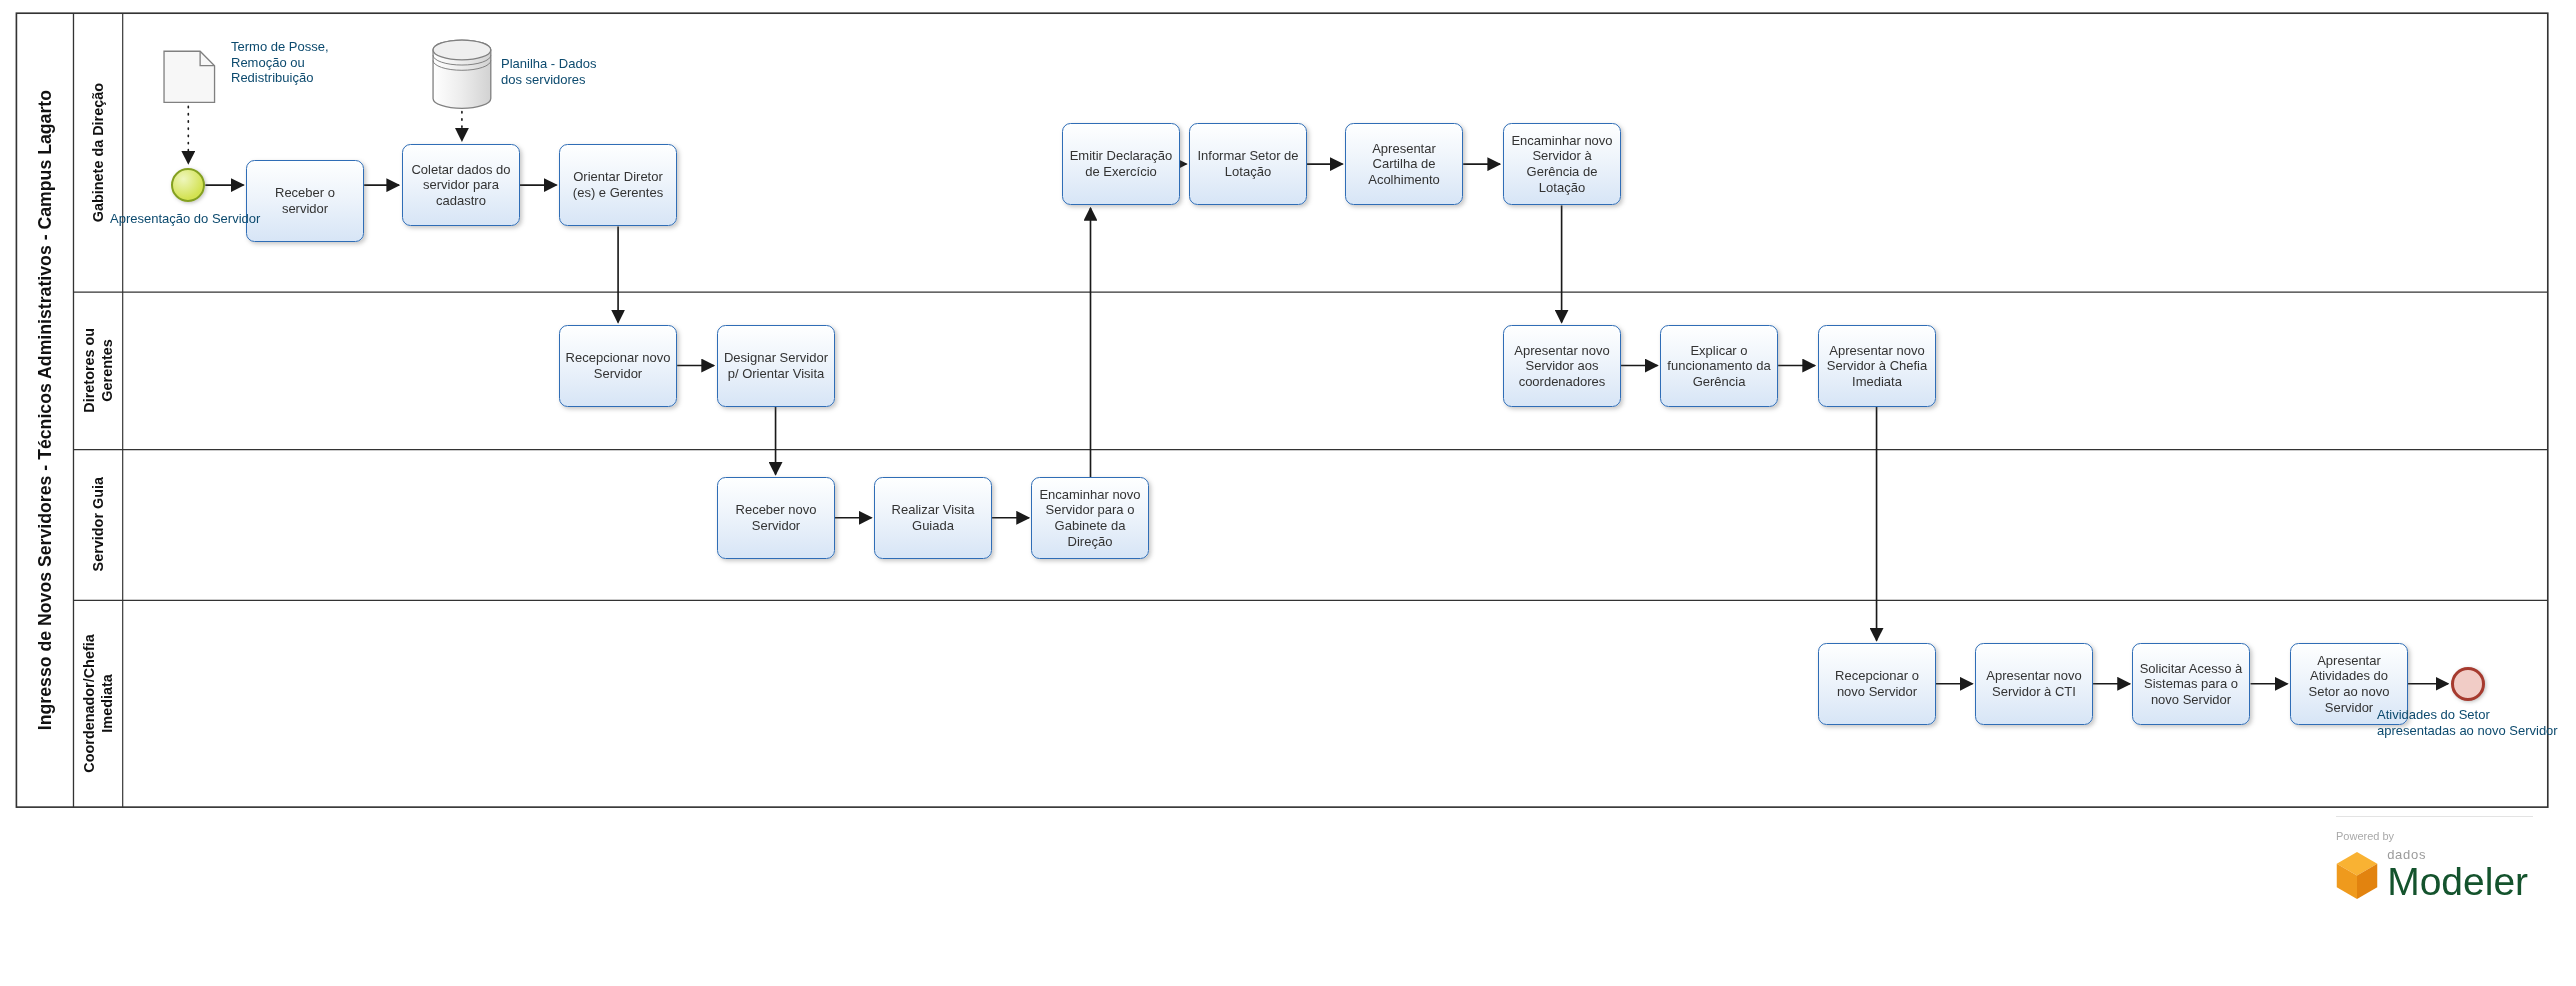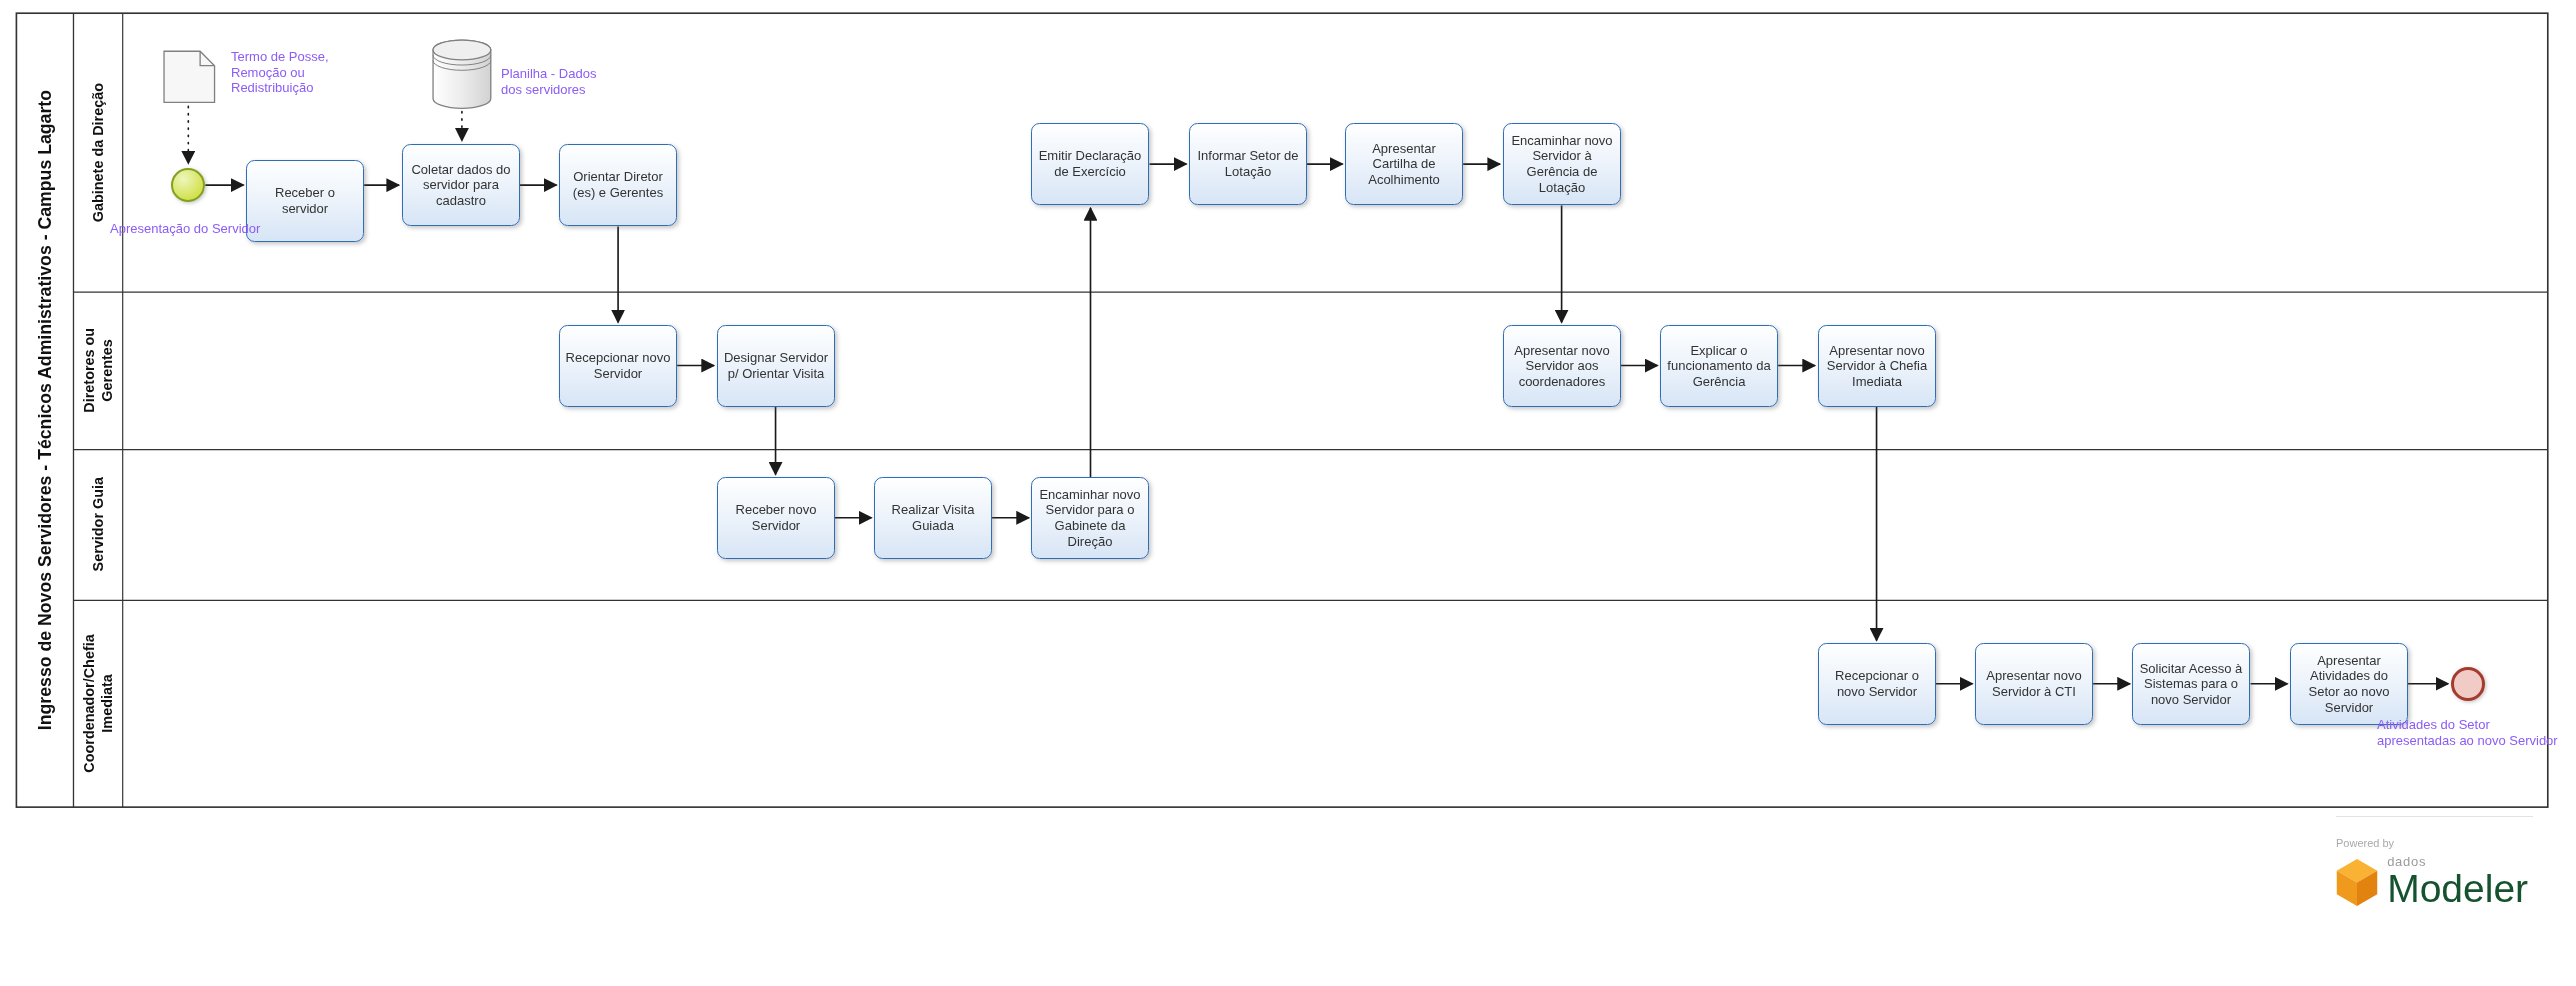--- a/index.html
+++ b/index.html
@@ -47,27 +47,27 @@
   }
   .event.start{
     background:radial-gradient(circle at 35% 30%,#eef6bd 0%,#d3e252 70%);
     border:2px solid #84a021;
   }
   .event.end{
     background:#f1ccc6;
     border:3.9px solid #a63a2e;
   }
   .label{
-    position:absolute;font-size:13px;line-height:1.2;color:#8b5cf6;z-index:11;margin-top:10px;
+    position:absolute;font-size:13px;line-height:1.2;color:#0c4a6e;z-index:11;
   }
   .label.center{text-align:left;}
   .branding{position:absolute;width:197px;z-index:12;}
   .branding .powered{
     font-size:11px;color:#a9a9a9;border-top:0.7px solid #e3e3e3;
-    padding-top:20px;margin-bottom:5.2px;
+    padding-top:13px;margin-bottom:5.2px;
   }
   .logo-row{display:flex;align-items:center;gap:9.2px;}
   .logo-text .brand{font-size:13px;color:#9b9b9b;letter-spacing:0.7px;}
   .logo-text .product{font-size:39px;color:#14532d;line-height:1.05;}
 </style>
 </head>
 <body>
 
 <div class="canvas">
 
@@ -159,21 +159,21 @@
 
   <div class="task" style="left:246px;top:160px">
     <span>Receber o servidor</span>
   </div>
   <div class="task" style="left:402px;top:144px">
     <span>Coletar dados do servidor para cadastro</span>
   </div>
   <div class="task" style="left:559px;top:144px">
     <span>Orientar Diretor (es) e Gerentes</span>
   </div>
-  <div class="task" style="left:1031px;top:123px">
+  <div class="task" style="left:1062px;top:123px">
     <span>Emitir Declaração de Exercício</span>
   </div>
   <div class="task" style="left:1189px;top:123px">
     <span>Informar Setor de Lotação</span>
   </div>
   <div class="task" style="left:1345px;top:123px">
     <span>Apresentar Cartilha de Acolhimento</span>
   </div>
   <div class="task" style="left:1503px;top:123px">
     <span>Encaminhar novo Servidor à Gerência de Lotação</span>

